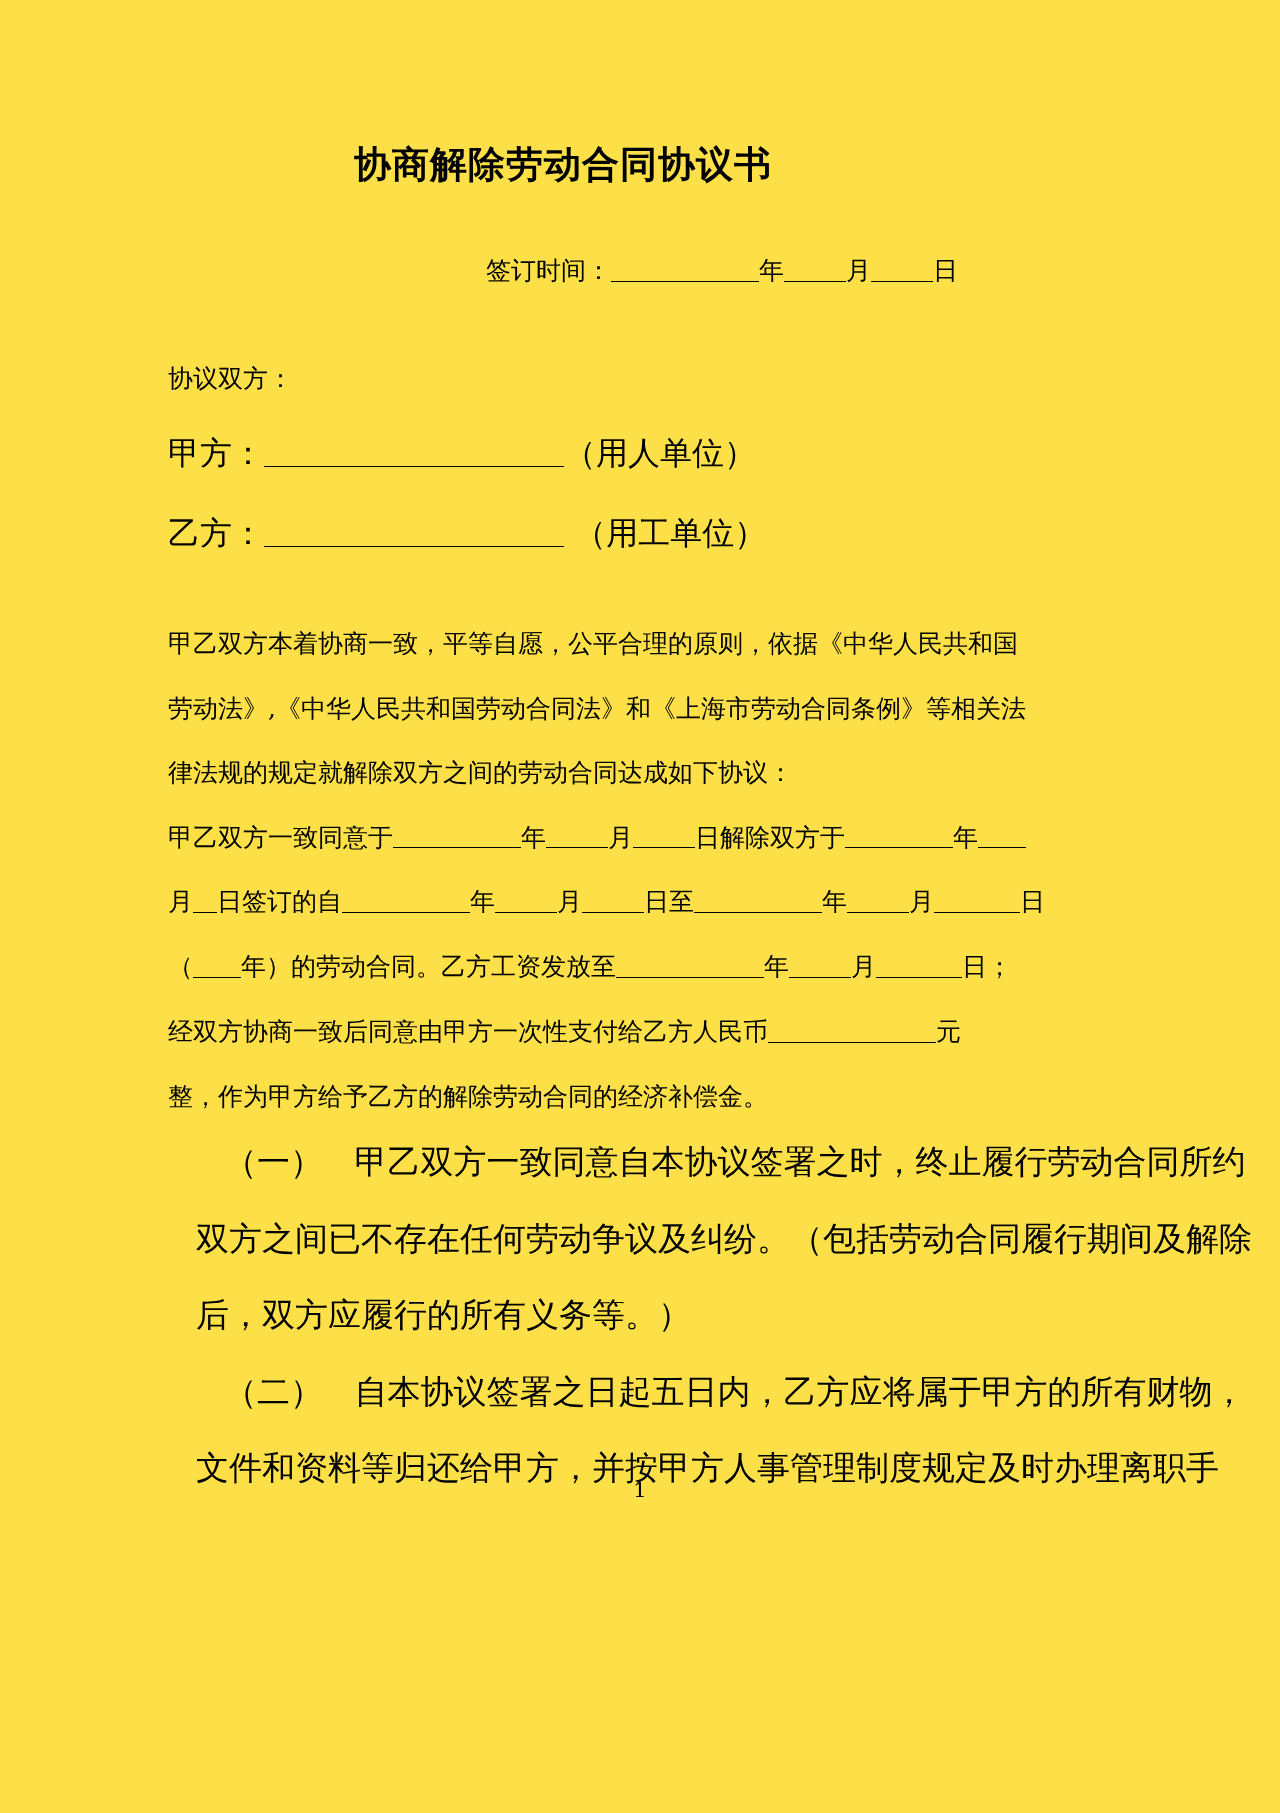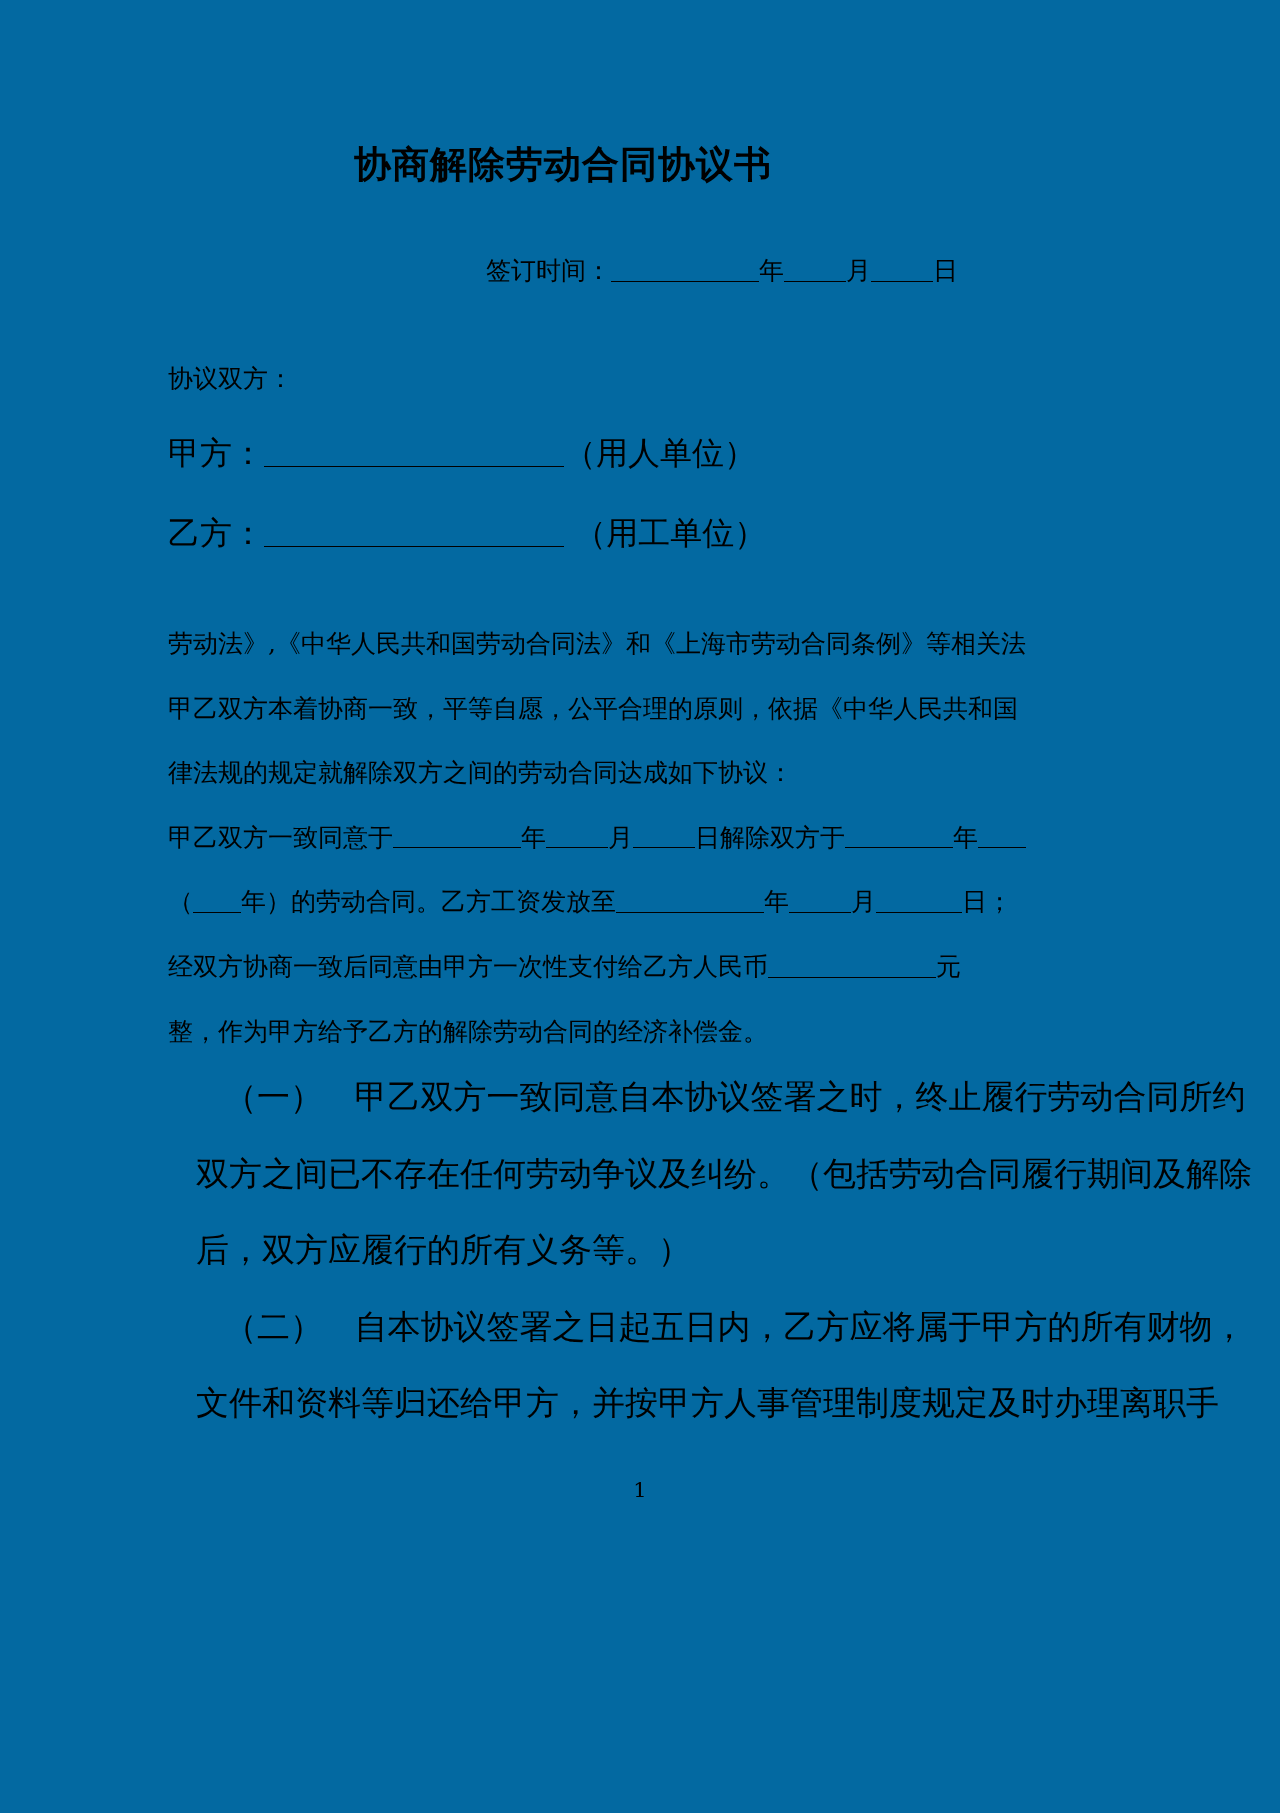--- a/index.html
+++ b/index.html
@@ -9,21 +9,21 @@
   }
   body {
     font-family: "DejaVu Serif", "Liberation Serif", serif;
     color: #000000;
   }
   .page {
     position: relative;
     width: 1280px;
     height: 1813px;
     margin: 0 auto;
-    background: #0369a1;
+    background: #fde047;
     box-sizing: border-box;
     overflow: hidden;
   }
   .content {
     position: absolute;
     left: 168px;
     top: 0;
     width: 790px;
   }
   .doc-title {
@@ -126,28 +126,31 @@
 
     <div class="party-line">
       <span>甲方：</span><span class="blank b-name"></span><span>（用人单位）</span>
     </div>
 
     <div class="party-line second">
       <span>乙方：</span><span class="blank b-name"></span>&nbsp;<span>（用工单位）</span>
     </div>
 
     <div class="body-block">
+      <div class="body-line">甲乙双方本着协商一致，平等自愿，公平合理的原则，依据《中华人民共和国</div>
       <div class="body-line">劳动法》,《中华人民共和国劳动合同法》和《上海市劳动合同条例》等相关法</div>
-      <div class="body-line">甲乙双方本着协商一致，平等自愿，公平合理的原则，依据《中华人民共和国</div>
       <div class="body-line">律法规的规定就解除双方之间的劳动合同达成如下协议：</div>
 
       <div class="body-line">
         <span>甲乙双方一致同意于</span><span class="blank b-xl"></span><span>年</span><span class="blank b-sm"></span><span>月</span><span class="blank b-sm"></span><span>日解除双方于</span><span class="blank b-lg"></span><span>年</span><span class="blank b-xs"></span>
       </div>
 
+      <div class="body-line">
+        <span>月</span><span class="blank b-tiny"></span><span>日签订的自</span><span class="blank b-xl"></span><span>年</span><span class="blank b-sm"></span><span>月</span><span class="blank b-sm"></span><span>日至</span><span class="blank b-xl"></span><span>年</span><span class="blank b-sm"></span><span>月</span><span class="blank b-md"></span><span>日</span>
+      </div>
 
       <div class="body-line">
         <span>（</span><span class="blank b-xs"></span><span>年）的劳动合同。乙方工资发放至</span><span class="blank b-xxl"></span><span>年</span><span class="blank b-sm"></span><span>月</span><span class="blank b-md"></span><span>日；</span>
       </div>
 
       <div class="body-line">
         <span>经双方协商一致后同意由甲方一次性支付给乙方人民币</span><span class="blank b-money"></span><span>元</span>
       </div>
 
       <div class="body-line">整，作为甲方给予乙方的解除劳动合同的经济补偿金。</div>

